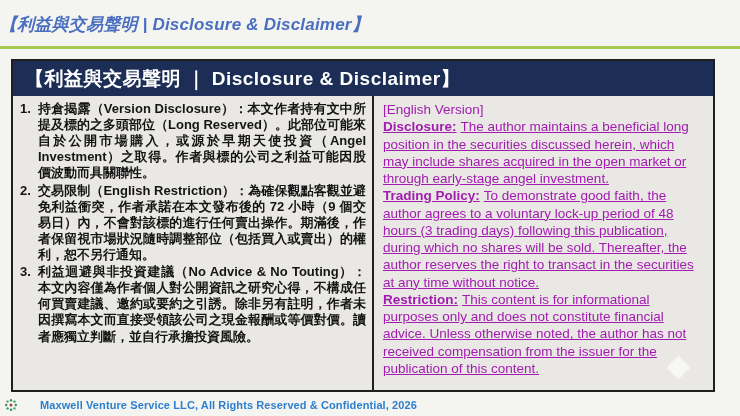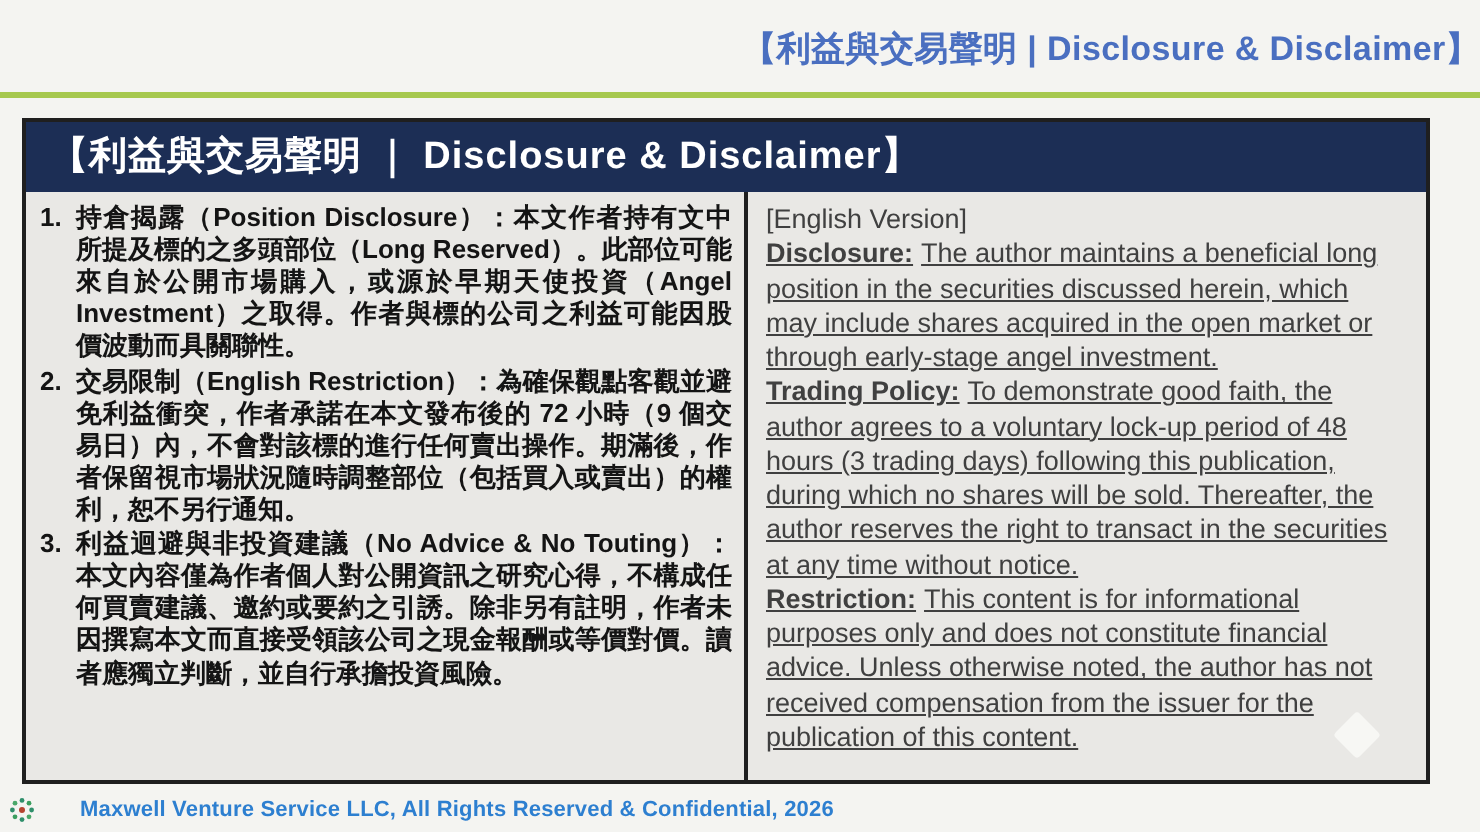--- a/index.html
+++ b/index.html
@@ -5,22 +5,22 @@
   * { margin:0; padding:0; box-sizing:border-box; }
   html,body { width:740px; height:416px; }
   body {
     position:relative;
     background:#f4f4f1;
     font-family:"Liberation Sans","DejaVu Sans",sans-serif;
     overflow:hidden;
   }
   .top-title{
     position:absolute; top:13px; left:0; width:740px;
-    text-align:right;
-    font-size:17px; font-weight:bold; 
+    text-align:left;
+    font-size:17px; font-weight:bold; font-style:italic;
     color:#4a6fc0;
     letter-spacing:0.2px;
   }
   .green-rule{
     position:absolute; top:46px; left:0;
     width:740px; height:3px;
     background:#a6c84f;
   }
   .panel{
     position:absolute; left:11px; top:59px;
@@ -51,21 +51,21 @@
     font-size:13px; line-height:1.24;
     font-weight:bold;
     margin-bottom:1px;
     text-align:justify;
   }
   .item-num{ flex:0 0 20px; padding-left:2px; }
   .item-text{ flex:1; }
   .col-right{
     flex:1; position:relative;
     padding:5px 10px 4px 9px;
-    color:#404040;
+    color:#a21caf;
     font-size:13.5px; line-height:1.28;
   }
   .en-header{ font-weight:normal; }
   .en-sec{ text-align:left;text-decoration:underline; }
   .sec-label{ font-weight:bold; margin-right:4px; }
   .diamond{
     position:absolute; right:26px; bottom:14px;
     width:17px; height:17px;
     background:#f9f9f7; opacity:0.85;
     transform:rotate(45deg);
@@ -90,21 +90,21 @@
 <div class="green-rule"></div>
 
 <div class="panel">
   <div class="panel-header">【利益與交易聲明 ｜ Disclosure &amp; Disclaimer】</div>
 
   <div class="panel-body">
 
     <div class="col-left">
       <div class="item">
         <span class="item-num">1.</span>
-        <span class="item-text"><span>持倉揭露（Position Disclosure）：</span><span>本文作者持有文中所提及標的之多頭部位（Long Reserved）。此部位可能來自於公開市場購入，或源於早期天使投資（Angel Investment）之取得。作者與標的公司之利益可能因股價波動而具關聯性。</span></span>
+        <span class="item-text"><span>持倉揭露（Version Disclosure）：</span><span>本文作者持有文中所提及標的之多頭部位（Long Reserved）。此部位可能來自於公開市場購入，或源於早期天使投資（Angel Investment）之取得。作者與標的公司之利益可能因股價波動而具關聯性。</span></span>
       </div>
       <div class="item">
         <span class="item-num">2.</span>
         <span class="item-text"><span>交易限制（English Restriction）：</span><span>為確保觀點客觀並避免利益衝突，作者承諾在本文發布後的 72 小時（9 個交易日）內，不會對該標的進行任何賣出操作。期滿後，作者保留視市場狀況隨時調整部位（包括買入或賣出）的權利，恕不另行通知。</span></span>
       </div>
       <div class="item">
         <span class="item-num">3.</span>
         <span class="item-text"><span>利益迴避與非投資建議（No Advice &amp; No Touting）：</span><span>本文內容僅為作者個人對公開資訊之研究心得，不構成任何買賣建議、邀約或要約之引誘。除非另有註明，作者未因撰寫本文而直接受領該公司之現金報酬或等價對價。讀者應獨立判斷，並自行承擔投資風險。</span></span>
       </div>
     </div>

